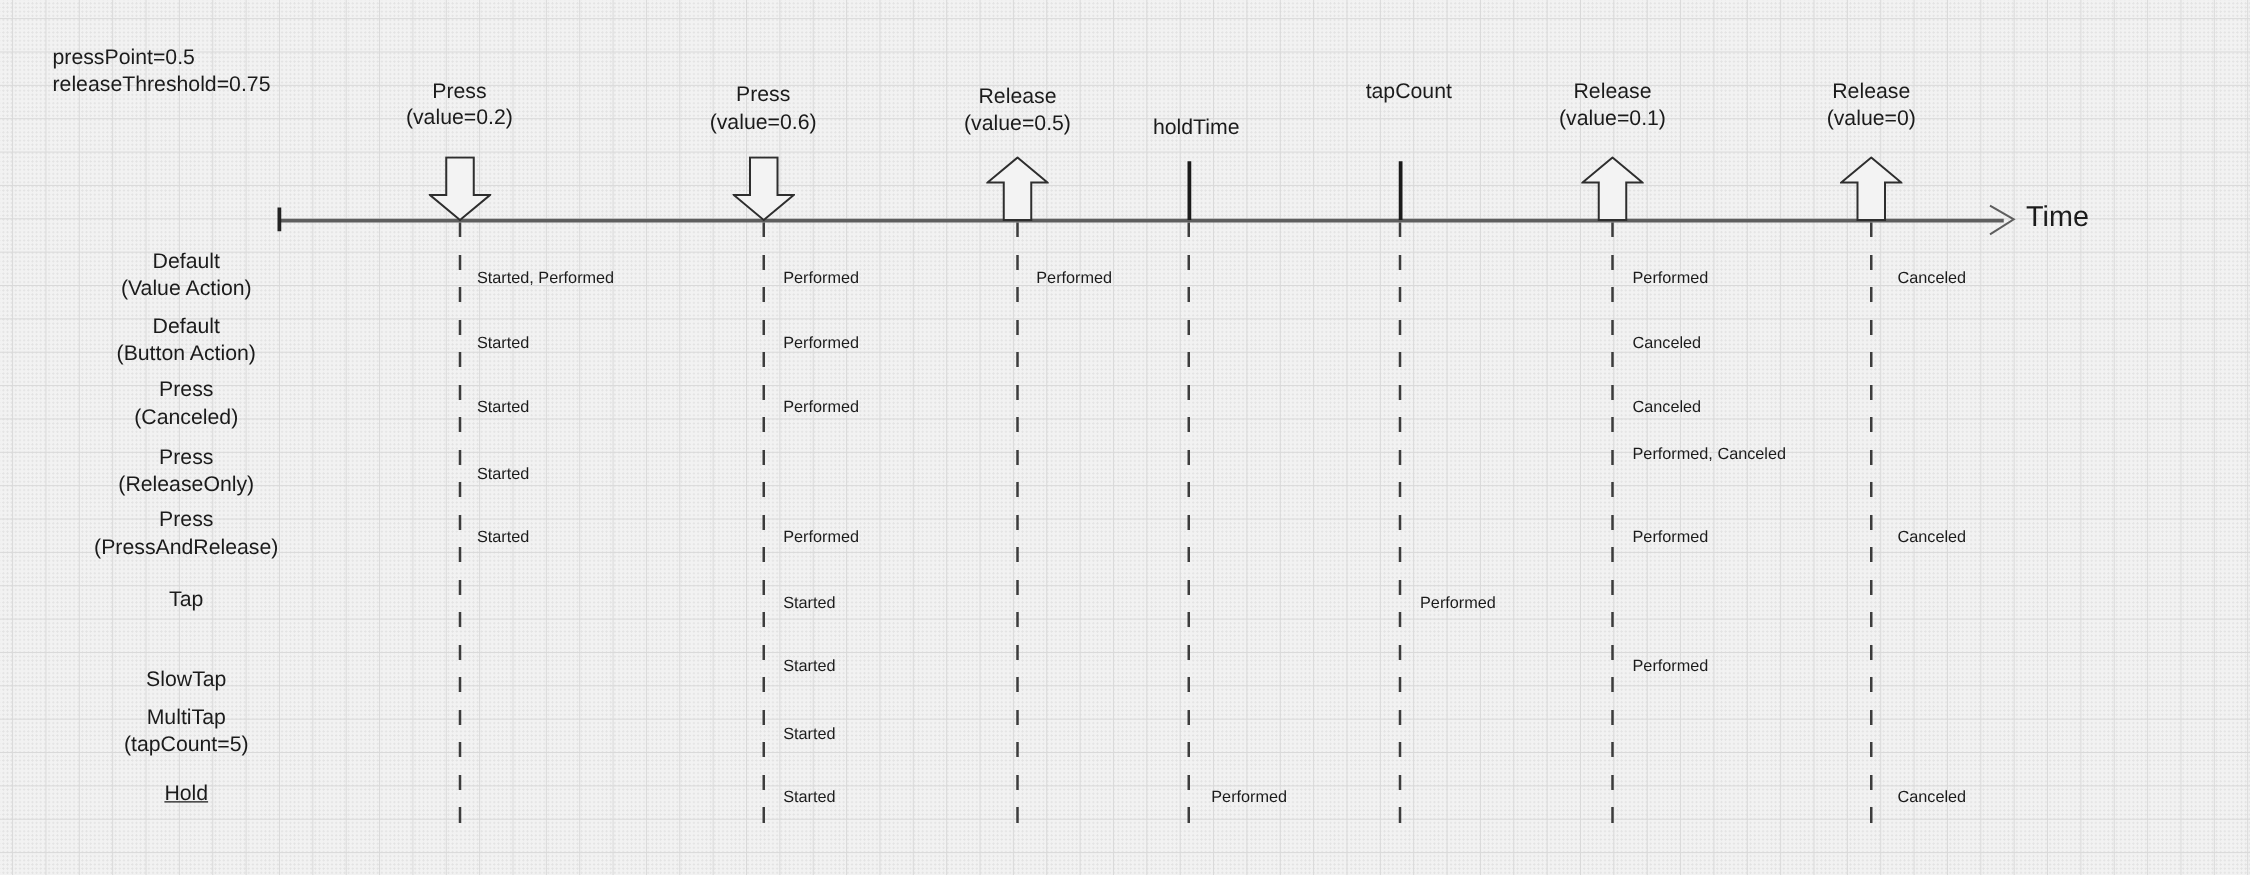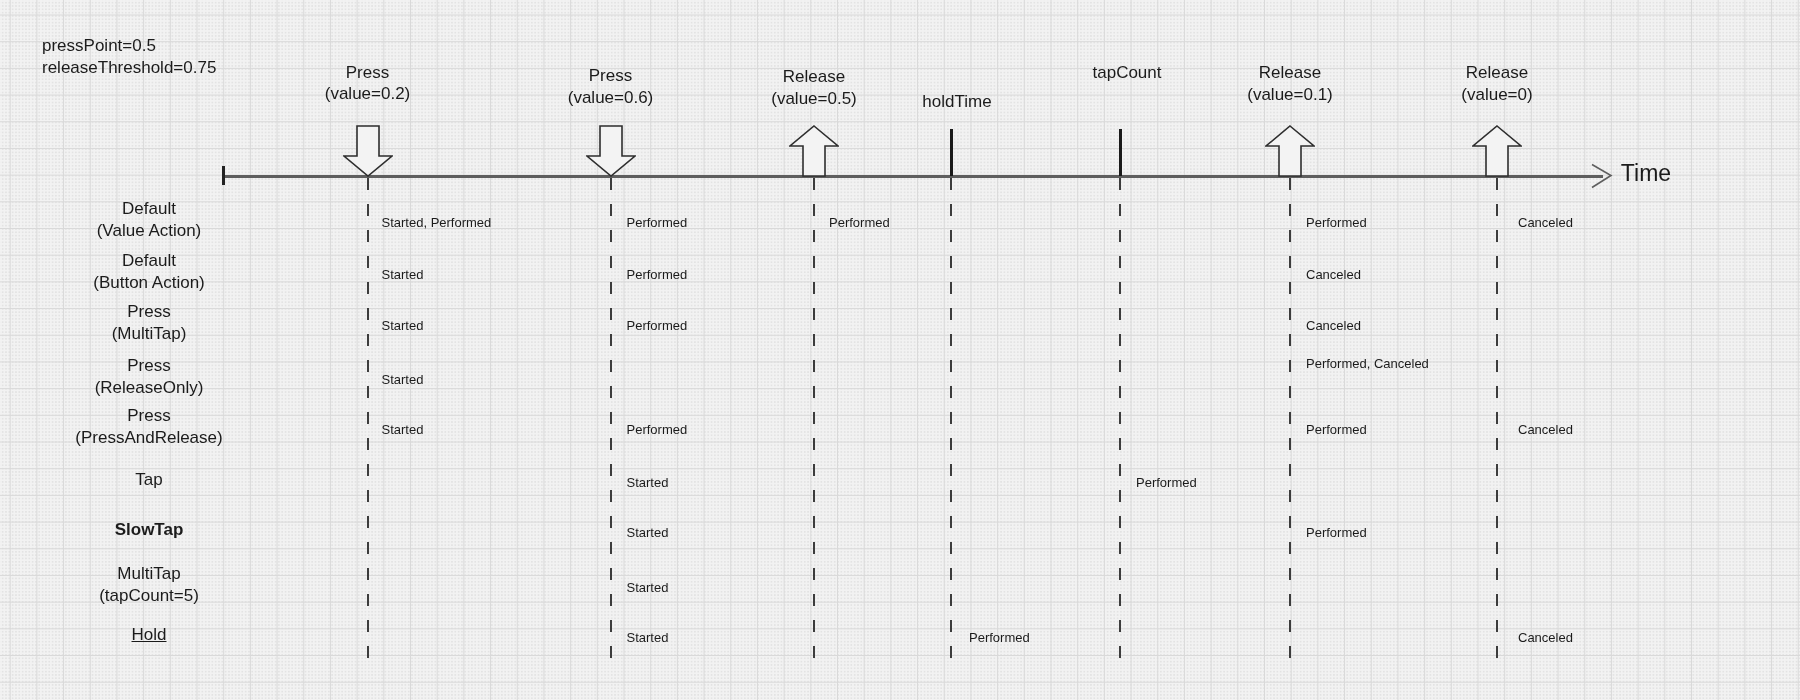--- a/index.html
+++ b/index.html
@@ -159,21 +159,21 @@
       <div class="cell" style="left: 1518px; top: 222px;">Canceled</div>
       <div class="row-label" style="top: 272px;">
         <div>Default</div>
         <div>(Button Action)</div>
       </div>
       <div class="cell" style="left: 381.5px; top: 274px;">Started</div>
       <div class="cell" style="left: 626.5px; top: 274px;">Performed</div>
       <div class="cell" style="left: 1306px; top: 274px;">Canceled</div>
       <div class="row-label" style="top: 323px;">
         <div>Press</div>
-        <div>(MultiTap)</div>
+        <div>(Canceled)</div>
       </div>
       <div class="cell" style="left: 381.5px; top: 325px;">Started</div>
       <div class="cell" style="left: 626.5px; top: 325px;">Performed</div>
       <div class="cell" style="left: 1306px; top: 325px;">Canceled</div>
       <div class="row-label" style="top: 377px;">
         <div>Press</div>
         <div>(ReleaseOnly)</div>
       </div>
       <div class="cell" style="left: 381.5px; top: 379px;">Started</div>
       <div class="cell" style="left: 1306px; top: 363px;">Performed, Canceled</div>
@@ -183,21 +183,21 @@
       </div>
       <div class="cell" style="left: 381.5px; top: 429px;">Started</div>
       <div class="cell" style="left: 626.5px; top: 429px;">Performed</div>
       <div class="cell" style="left: 1306px; top: 429px;">Performed</div>
       <div class="cell" style="left: 1518px; top: 429px;">Canceled</div>
       <div class="row-label" style="top: 480px;">
         <div>Tap</div>
       </div>
       <div class="cell" style="left: 626.5px; top: 482px;">Started</div>
       <div class="cell" style="left: 1136px; top: 482px;">Performed</div>
-      <div class="row-label" style="top: 530px; font-weight: bold;">
+      <div class="row-label" style="top: 544px;">
         <div>SlowTap</div>
       </div>
       <div class="cell" style="left: 626.5px; top: 532px;">Started</div>
       <div class="cell" style="left: 1306px; top: 532px;">Performed</div>
       <div class="row-label" style="top: 585px;">
         <div>MultiTap</div>
         <div>(tapCount=5)</div>
       </div>
       <div class="cell" style="left: 626.5px; top: 587px;">Started</div>
       <div class="row-label" style="top: 635px; text-decoration: underline;">

